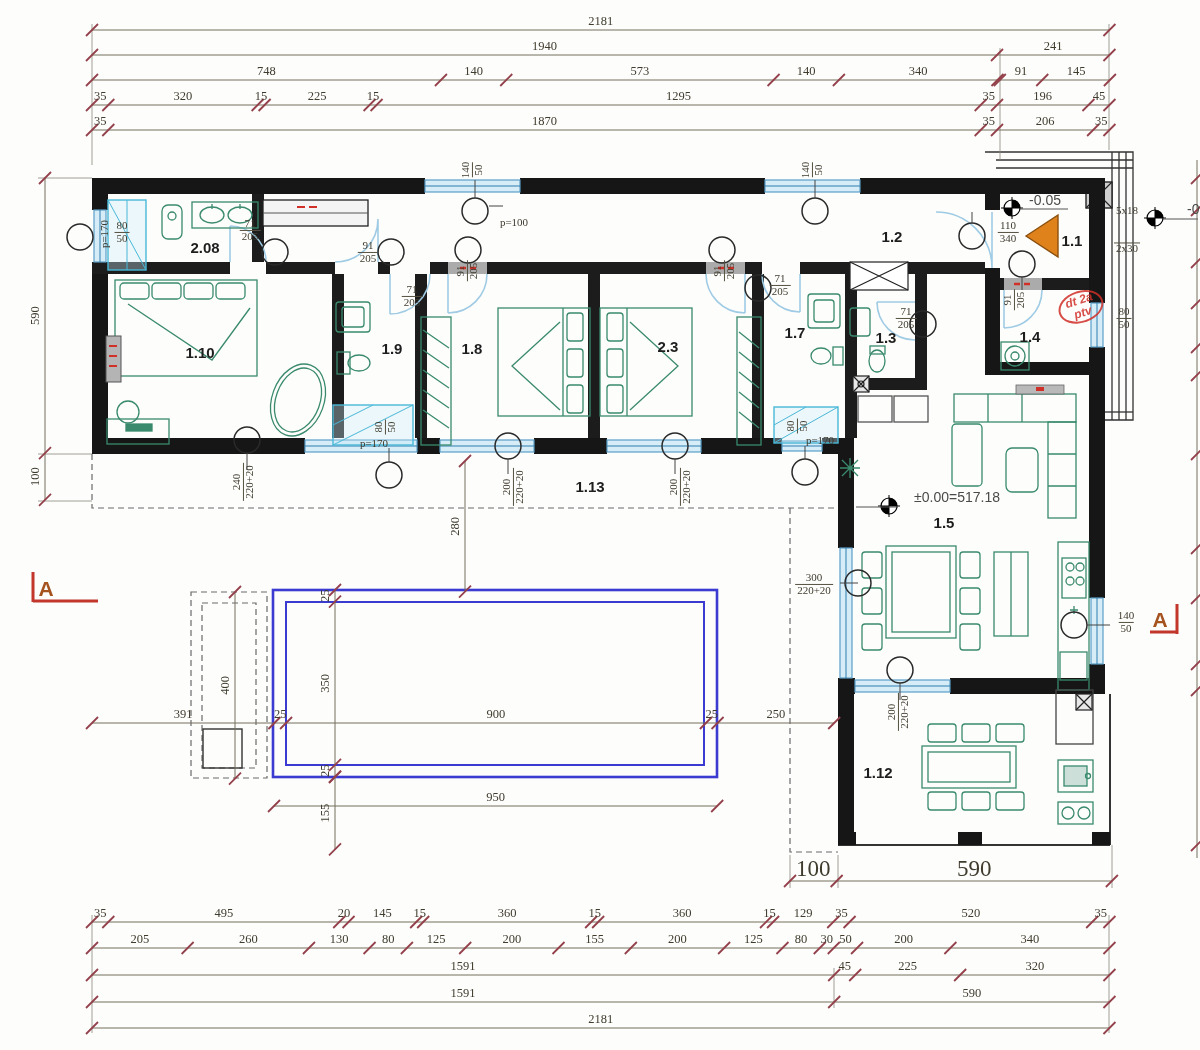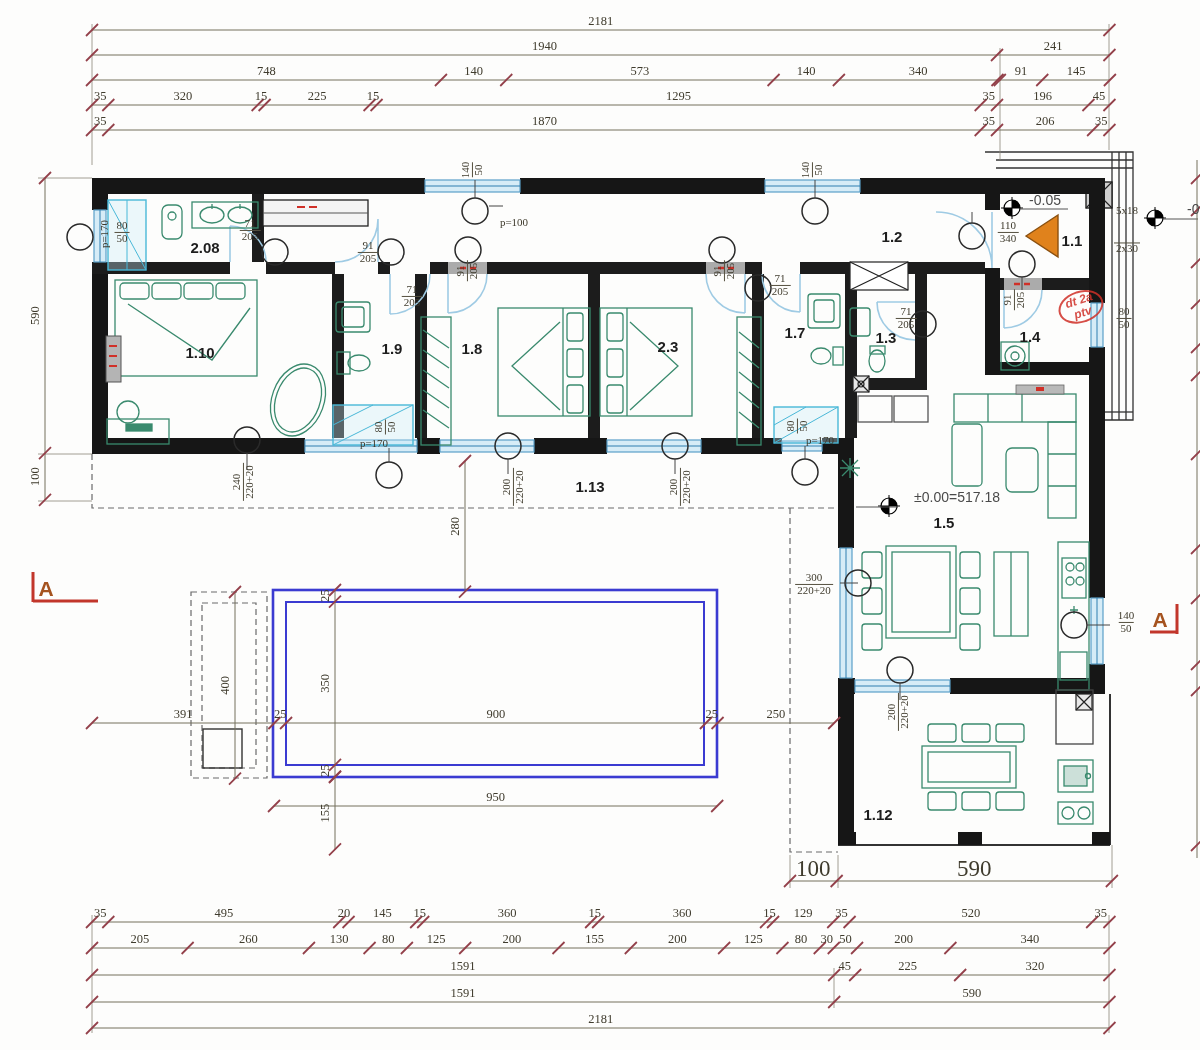--- a/index.html
+++ b/index.html
@@ -568,21 +568,21 @@
       <div class="lbl room-lbl" style="left: 892px; top: 236px;">1.2</div>
       <div class="lbl room-lbl" style="left: 886px; top: 337px;">1.3</div>
       <div class="lbl room-lbl" style="left: 1030px; top: 336px;">1.4</div>
       <div class="lbl room-lbl" style="left: 944px; top: 522px;">1.5</div>
       <div class="lbl room-lbl" style="left: 668px; top: 346px;">2.3</div>
       <div class="lbl room-lbl" style="left: 795px; top: 332px;">1.7</div>
       <div class="lbl room-lbl" style="left: 472px; top: 348px;">1.8</div>
       <div class="lbl room-lbl" style="left: 392px; top: 348px;">1.9</div>
       <div class="lbl room-lbl" style="left: 200px; top: 352px;">1.10</div>
       <div class="lbl room-lbl" style="left: 205px; top: 247px;">2.08</div>
-      <div class="lbl room-lbl" style="left: 878px; top: 772px; margin-top: 42px;">1.12</div>
+      <div class="lbl room-lbl" style="left: 878px; top: 772px;">1.12</div>
       <div class="lbl room-lbl" style="left: 590px; top: 486px;">1.13</div>
       <div class="frac" style="left: 250px; top: 230px;">
         <div class="t">71</div>
         <div class="b">205</div>
       </div>
       <div class="frac" style="left: 368px; top: 252px;">
         <div class="t">91</div>
         <div class="b">205</div>
       </div>
       <div class="frac" style="left: 412px; top: 296px;">

